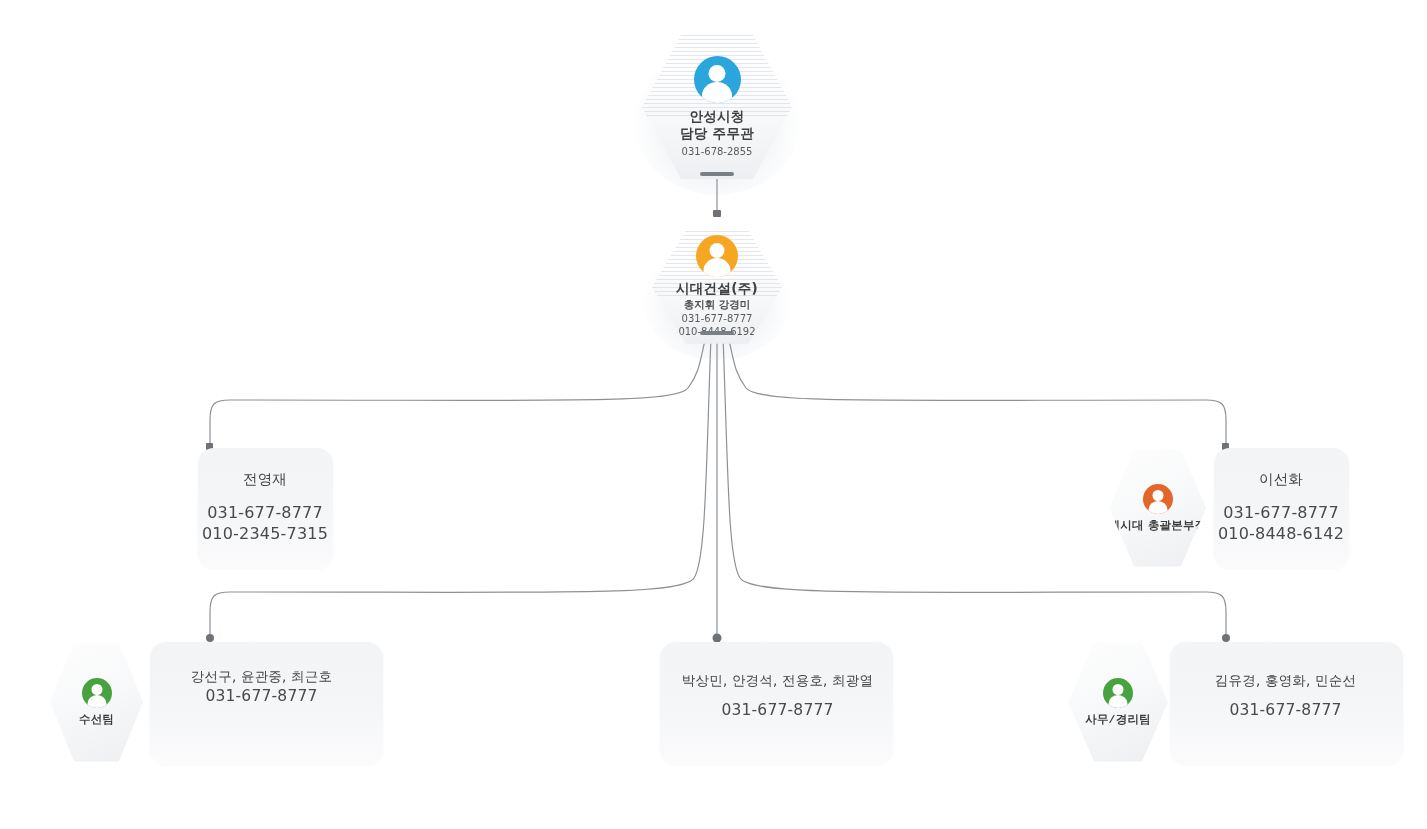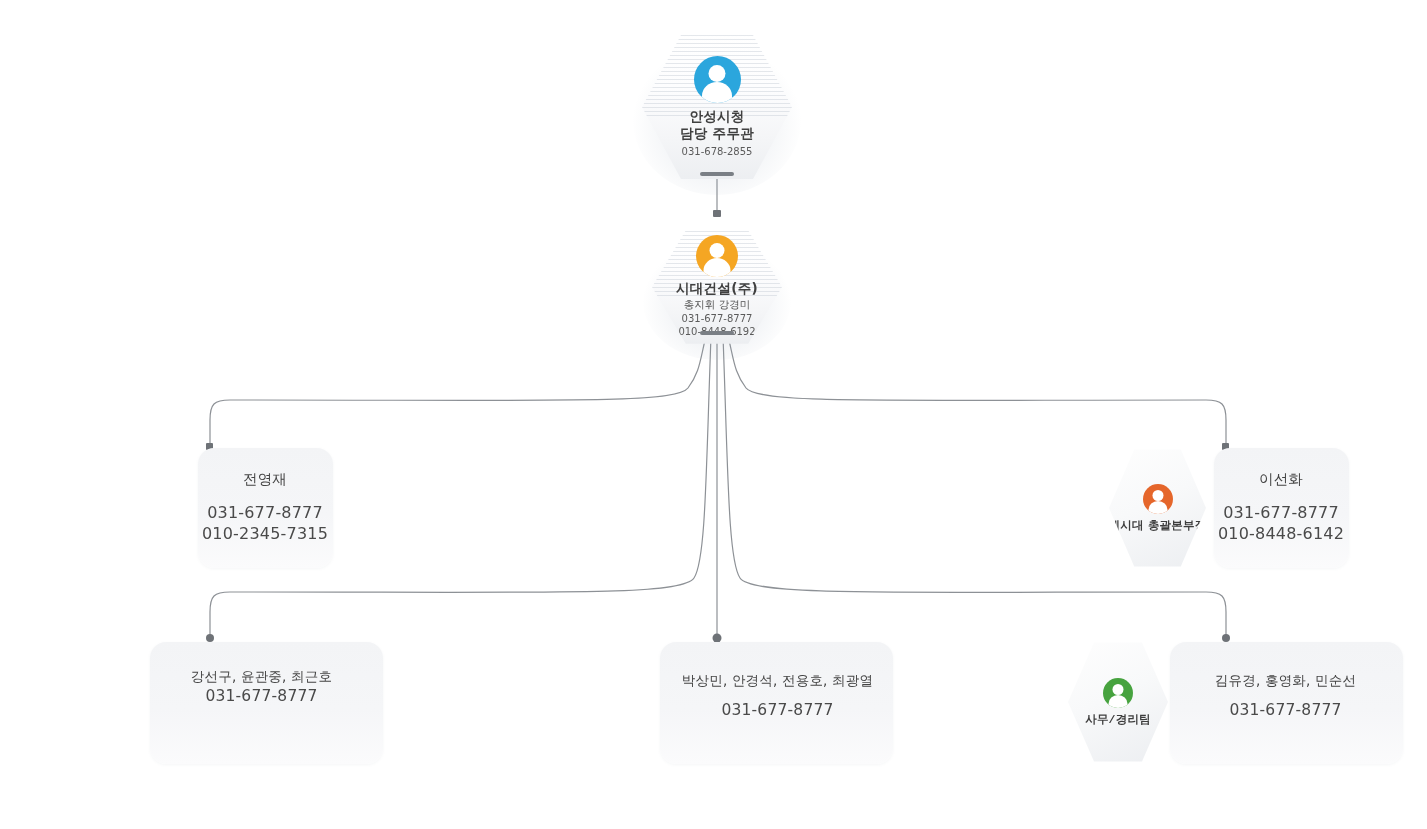--- a/index.html
+++ b/index.html
@@ -106,21 +106,21 @@
   .title-main {
     font-size: 13.5px;
     font-weight: bold;
     color: #404040;
     letter-spacing: 0.3px;
     line-height: 1.25;
     white-space: nowrap;
   }
   .title-sub {
     font-size: 10.5px;
-    font-weight: normal;
+    font-weight: bold;
     color: #505050;
     line-height: 1.3;
     white-space: nowrap;
     margin-top: 1px;
   }
   .title-phone {
     font-size: 10px;
     color: #5b5b5b;
     line-height: 1.35;
     white-space: nowrap;
@@ -273,20 +273,29 @@
       <div class="branch-label">게시대 총괄본부장</div>
     </div>
   </div>
   <div class="branch-text" style="left:1206px; top:470px; width:150px;">
     <div class="branch-name">이선화</div>
     <div class="branch-phone" style="margin-top:13px;">031-677-8777</div>
     <div class="branch-phone">010-8448-6142</div>
   </div>
 
   <div class="branch-card" style="left:150px; top:642px; width:233px; height:122px;"></div>
+  <div class="branch-hex" style="left:50px; top:640px; width:93px; height:124px;">
+    <div class="hex-shape">
+      <div class="avatar" style="background:#47a33f;">
+        <div class="head"></div>
+          <div class="body"></div>
+      </div>
+      <div class="branch-label">수선팀</div>
+    </div>
+  </div>
   <div class="branch-text" style="left:139px; top:668px; width:245px;">
     <div class="team-name">강선구, 윤관중, 최근호</div>
     <div class="team-phone">031-677-8777</div>
   </div>
 
   <div class="branch-card" style="left:660px; top:642px; width:233px; height:122px;"></div>
   <div class="branch-text" style="left:655px; top:672px; width:245px;">
     <div class="team-name">박상민, 안경석, 전용호, 최광열</div>
     <div class="team-phone" style="margin-top:10px;">031-677-8777</div>
   </div>

